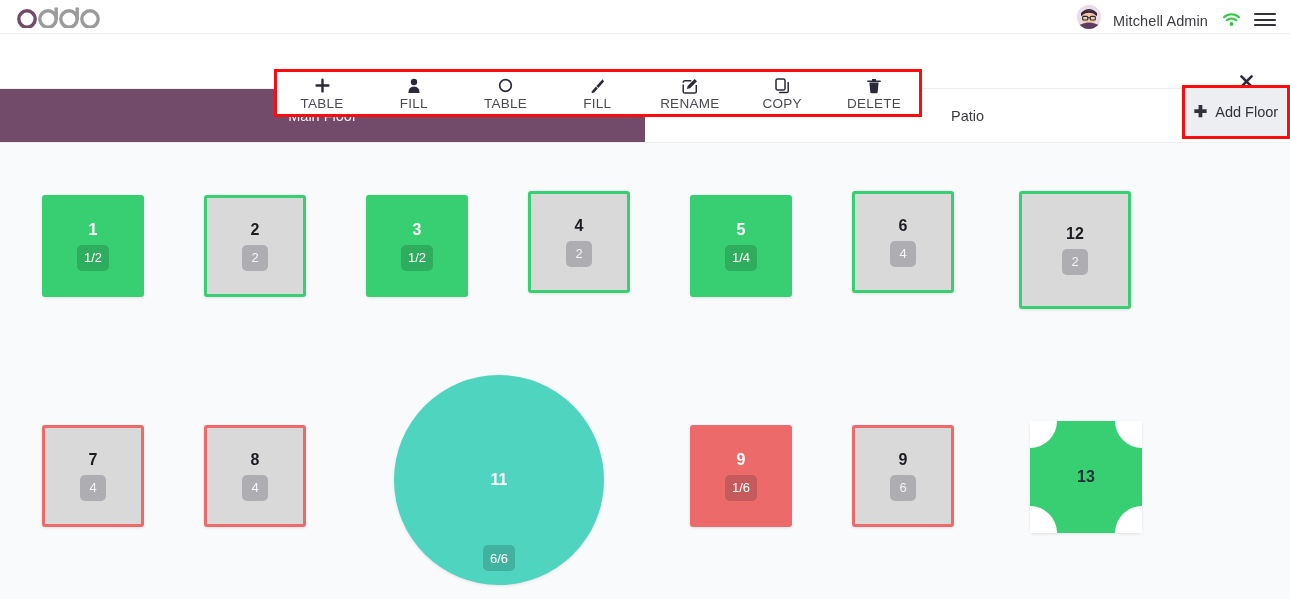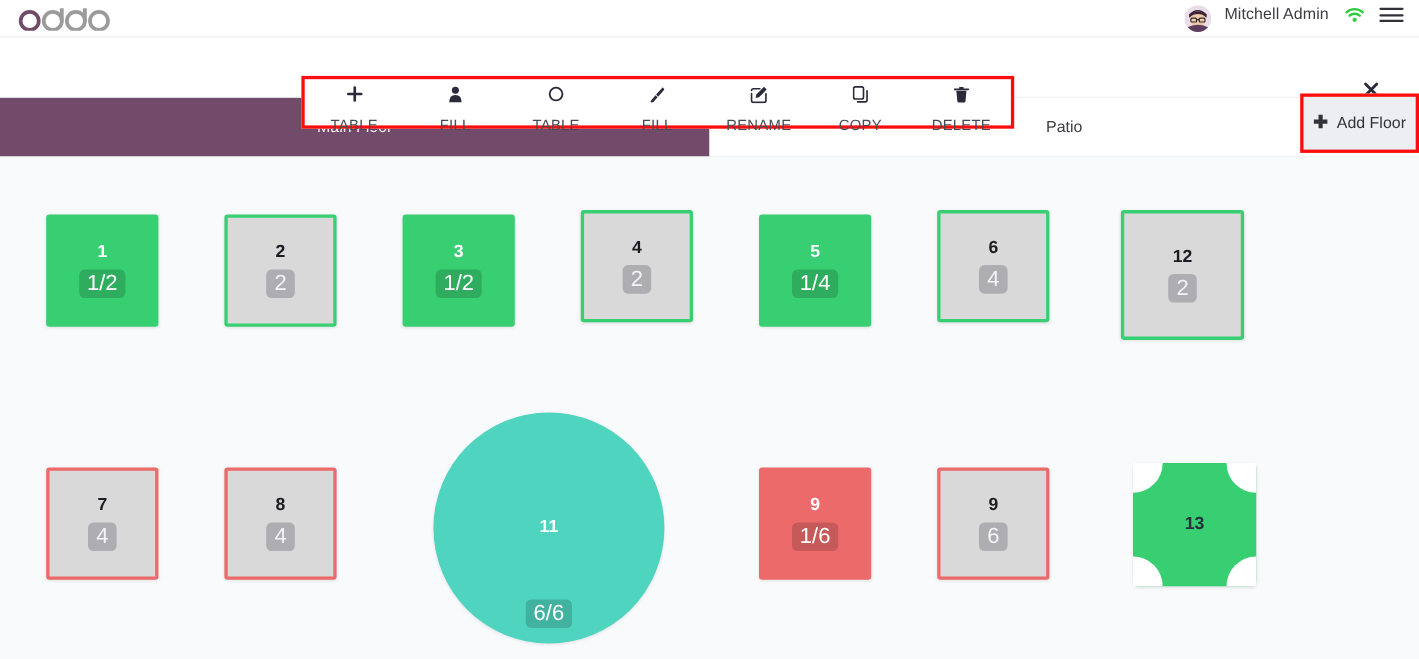--- a/index.html
+++ b/index.html
@@ -16,21 +16,21 @@
   .header {
     height: 34px; background: #ffffff;
     display: flex; align-items: center; justify-content: space-between;
     padding: 0 14px 0 8px;
     border-bottom: 1px solid #eceef1;
     position: relative; z-index: 5;
   }
   .logo { display: flex; align-items: center; height: 34px; padding-left: 6px; }
   .logo svg { display: block; }
 
-  .header-right { display: flex; align-items: flex-start; gap: 12px; }
+  .header-right { display: flex; align-items: flex-end; gap: 12px; }
   .avatar {
     width: 24px; height: 24px; border-radius: 50%;
     overflow: hidden; flex: 0 0 auto;
     background: #e3d7e2;
   }
   .avatar svg { display: block; }
   .username {
     font-size: 14.5px; color: #3c3b41; letter-spacing: .1px; white-space: nowrap;
   }
   .wifi-icon { width: 22px; height: 18px; display: flex; align-items: center; justify-content: center; }
@@ -47,21 +47,21 @@
     position: absolute; left: 274px; top: 35px;
     width: 648px; height: 48px;
     display: flex; align-items: flex-start; justify-content: space-between;
     padding: 4px 12px 0 12px;
     border: 3px solid #fc0d0d;
     background: #ffffff;
     z-index: 6;
   }
   .tool-btn {
     display: flex; flex-direction: column; align-items: center;
-    justify-content: flex-start; gap: 12px;
+    justify-content: flex-start; gap: 2px;
     min-width: 66px; padding: 1px 4px 0 4px; cursor: pointer;
     color: #31313a;
   }
   .tool-ico { height: 17px; display: flex; align-items: center; justify-content: center; }
   .tool-label {
     font-size: 13.5px; color: #4a4a55; letter-spacing: .25px; white-space: nowrap;
   }
   .close-btn {
     position: absolute; right: 20px; top: 39px;
     display: flex; flex-direction: column; align-items: center; gap: 2px;
@@ -102,21 +102,21 @@
     cursor: pointer; user-select: none;
   }
   .table .tnum {
     font-size: 16px; font-weight: bold; line-height: 1;
   }
   .table .tbadge {
     margin-top: 7px;
     min-width: 26px; height: 26px; padding: 0 7px;
     border-radius: 5px;
     display: flex; align-items: center; justify-content: center;
-    font-size: 20px; line-height: 1; color: #ffffff;
+    font-size: 13px; line-height: 1; color: #ffffff;
   }
 
   
   .t-green  { background: #37cf72; }
   .t-green  .tnum { color: #ffffff; }
   .t-green  .tbadge { background: rgba(0,0,0,.16); }
 
   .t-red    { background: #ec6a6a; }
   .t-red    .tnum { color: #ffffff; }
   .t-red    .tbadge { background: rgba(0,0,0,.16); }

